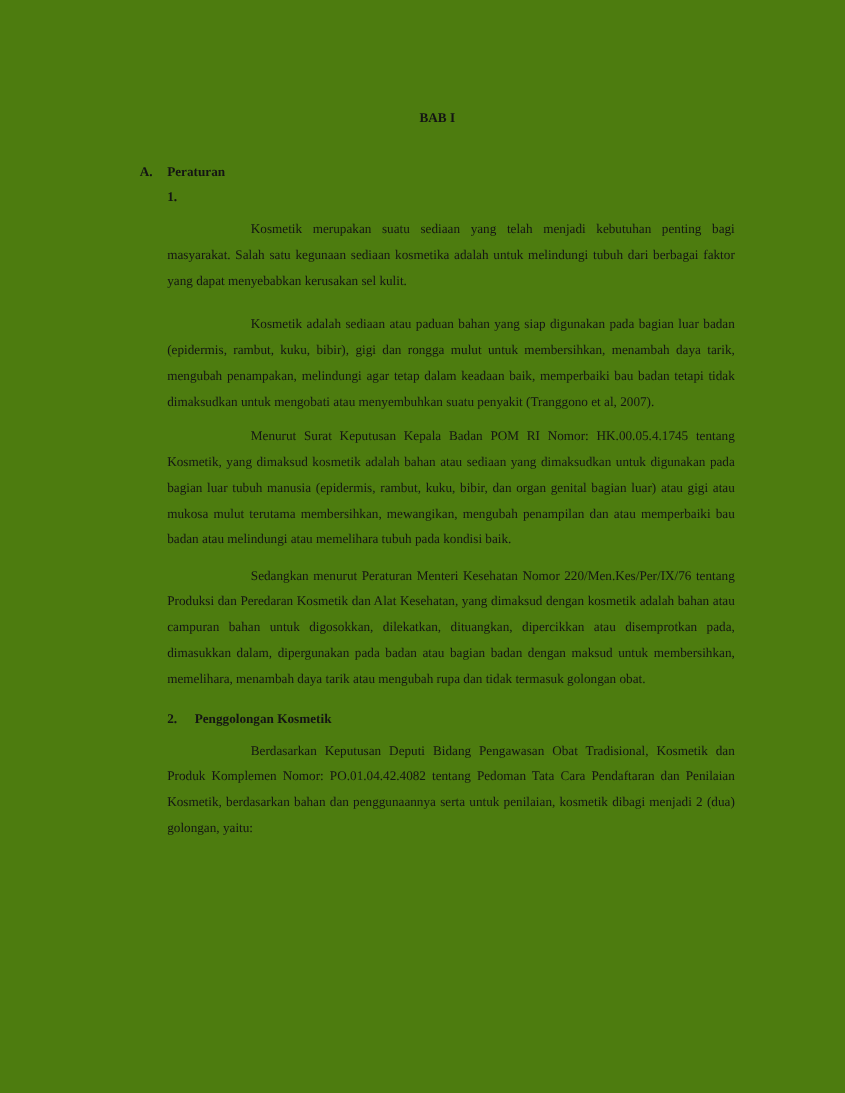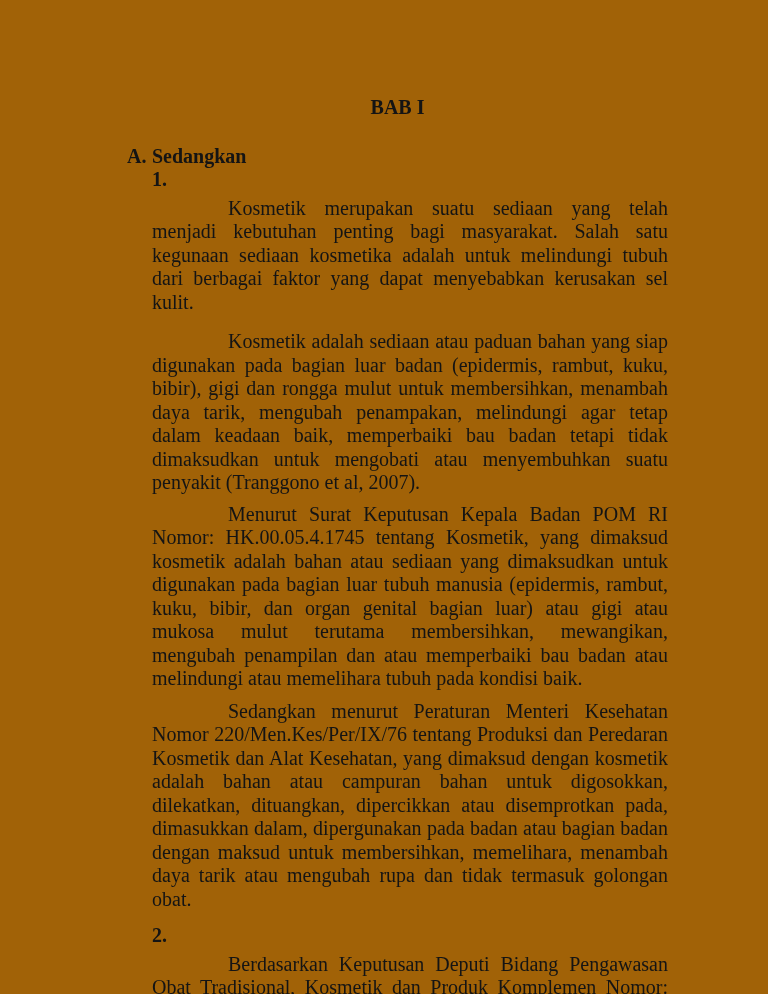--- a/index.html
+++ b/index.html
@@ -1,24 +1,24 @@
 <!DOCTYPE html>
 <html><head>
 <meta charset="utf-8">
 <style>
   * { margin: 0; padding: 0; box-sizing: border-box; }
   html, body { background: #ffffff; }
   .page {
     position: relative;
     width: 768px;
     height: 994px;
-    background: #a16207;
+    background: #4d7c0f;
     overflow: hidden;
     font-family: "Liberation Serif", "DejaVu Serif", serif;
-    font-size: 20px;
+    font-size: 12px;
     line-height: 23.5px;
     color: #141414;
   }
   .doc {
     position: absolute;
     top: 0; left: 0;
     width: 768px;
     padding: 96px 100px 0 127px; 
   }
   .chapter-head {
@@ -53,35 +53,36 @@
 
 <div class="page">
   <div class="doc">
 
     <div class="chapter-head">
       <div>BAB I</div>
     </div>
 
     <div class="section-heading">
       <span class="label">A.</span>
-      <span>Sedangkan</span>
+      <span>Peraturan</span>
     </div>
 
     <div class="subsection">
 
       <div class="sub-heading">
         <span class="label">1.</span>
       </div>
 
       <p class="para mt5">Kosmetik merupakan suatu sediaan yang telah menjadi kebutuhan penting bagi masyarakat. Salah satu kegunaan sediaan kosmetika adalah untuk melindungi tubuh dari berbagai faktor yang dapat menyebabkan kerusakan sel kulit.</p>
       <p class="para">Kosmetik adalah sediaan atau paduan bahan yang siap digunakan pada bagian luar badan (epidermis, rambut, kuku, bibir), gigi dan rongga mulut untuk membersihkan, menambah daya tarik, mengubah penampakan, melindungi agar tetap dalam keadaan baik, memperbaiki bau badan tetapi tidak dimaksudkan untuk mengobati atau menyembuhkan suatu penyakit (Tranggono et al, 2007).</p>
       <p class="para mt4">Menurut Surat Keputusan Kepala Badan POM RI Nomor: HK.00.05.4.1745 tentang Kosmetik, yang dimaksud kosmetik adalah bahan atau sediaan yang dimaksudkan untuk digunakan pada bagian luar tubuh manusia (epidermis, rambut, kuku, bibir, dan organ genital bagian luar) atau gigi atau mukosa mulut terutama membersihkan, mewangikan, mengubah penampilan dan atau memperbaiki bau badan atau melindungi atau memelihara tubuh pada kondisi baik.</p>
       <p class="para mt9">Sedangkan menurut Peraturan Menteri Kesehatan Nomor 220/Men.Kes/Per/IX/76 tentang Produksi dan Peredaran Kosmetik dan Alat Kesehatan, yang dimaksud dengan kosmetik adalah bahan atau campuran bahan untuk digosokkan, dilekatkan, dituangkan, dipercikkan atau disemprotkan pada, dimasukkan dalam, dipergunakan pada badan atau bagian badan dengan maksud untuk membersihkan, memelihara, menambah daya tarik atau mengubah rupa dan tidak termasuk golongan obat.</p>
 
       <div class="sub-heading mt13">
         <span class="label">2.</span>
+        <span>Penggolongan Kosmetik</span>
       </div>
 
       <p class="para mt5">Berdasarkan Keputusan Deputi Bidang Pengawasan Obat Tradisional, Kosmetik dan Produk Komplemen Nomor: PO.01.04.42.4082 tentang Pedoman Tata Cara Pendaftaran dan Penilaian Kosmetik, berdasarkan bahan dan penggunaannya serta untuk penilaian, kosmetik dibagi menjadi 2 (dua) golongan, yaitu:</p>
 
     </div>
   </div>
 </div>
 
 </body></html>

